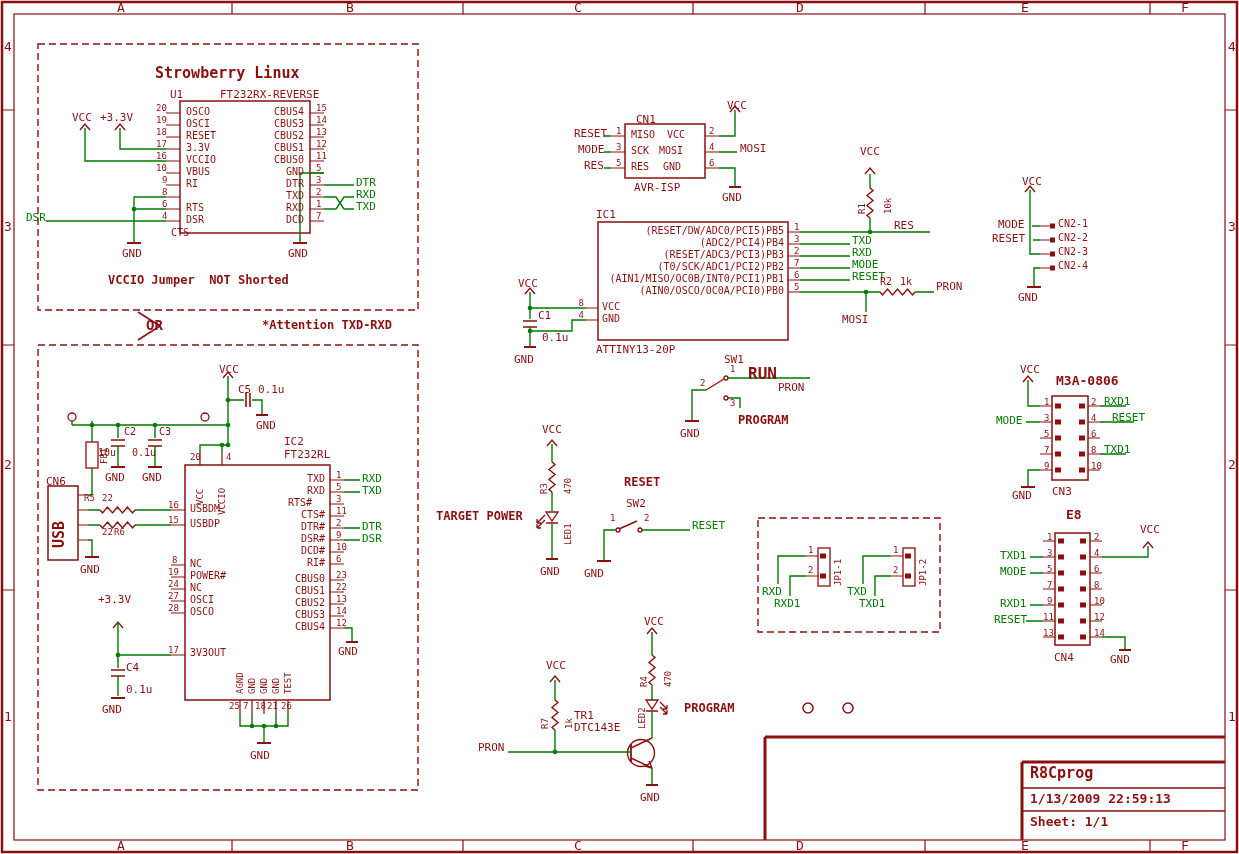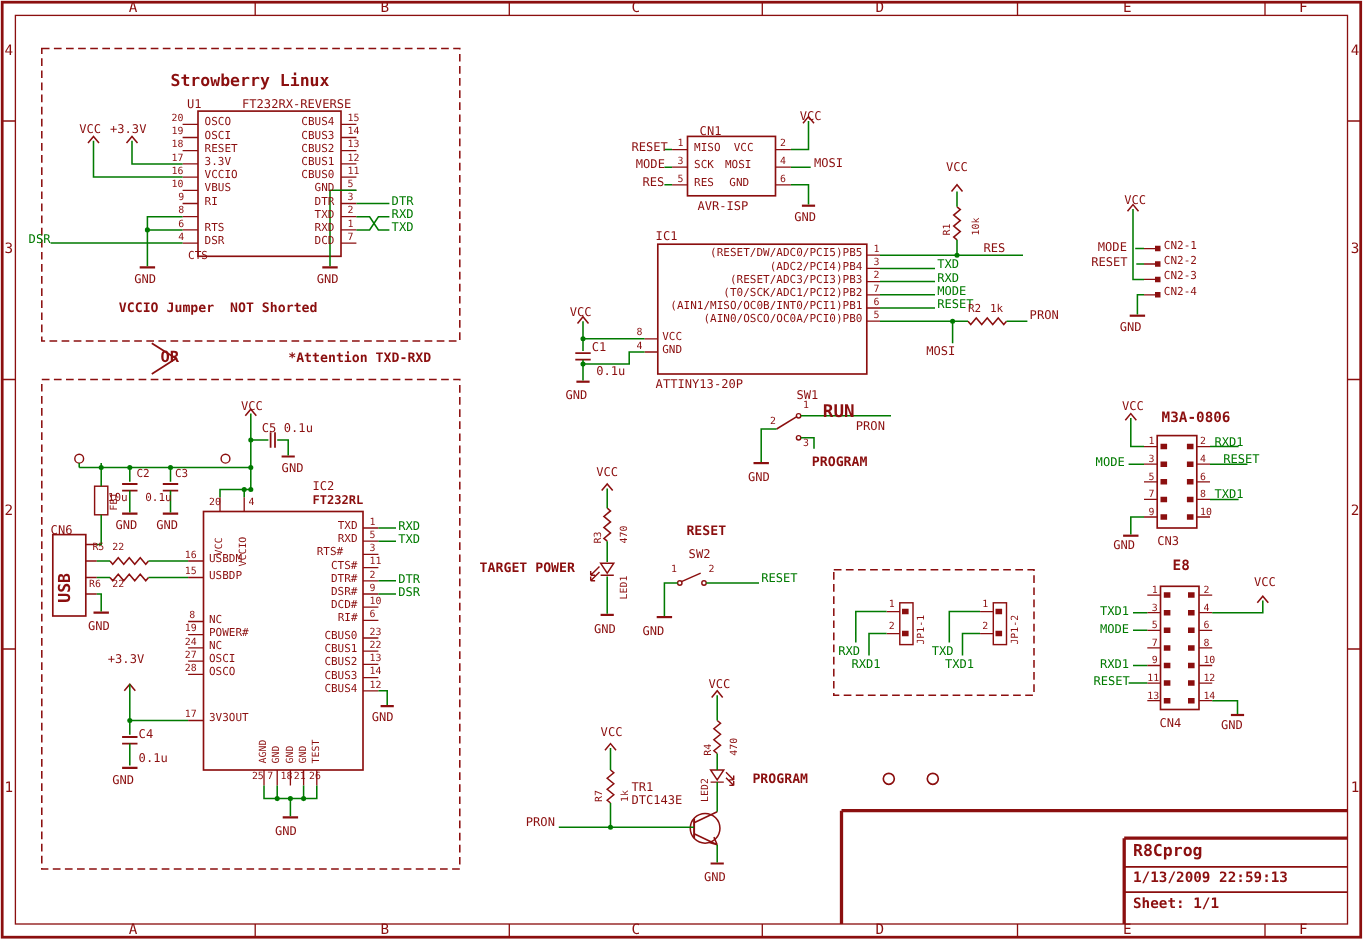--- a/index.html
+++ b/index.html
@@ -243,21 +243,21 @@
       <div class="lbl" style="left: 356px; top: 189px; color: rgb(0, 122, 0);">RXD</div>
       <div class="lbl" style="left: 356px; top: 201px; color: rgb(0, 122, 0);">TXD</div>
       <div class="lbl" style="left: 108px; top: 274px; font-size: 12px; font-weight: bold;">VCCIO Jumper  NOT Shorted</div>
       <div class="lbl" style="left: 146px; top: 318px; font-size: 14px; font-weight: bold;">OR</div>
       <div class="lbl" style="left: 262px; top: 319px; font-size: 12px; font-weight: bold;">*Attention TXD-RXD</div>
       <div class="lbl" style="left: 219px; top: 364px;">VCC</div>
       <div class="lbl" style="left: 238px; top: 384px;">C5</div>
       <div class="lbl" style="left: 258px; top: 384px;">0.1u</div>
       <div class="lbl" style="left: 256px; top: 420px;">GND</div>
       <div class="lbl" style="left: 284px; top: 436px;">IC2</div>
-      <div class="lbl" style="left: 284px; top: 449px; font-weight: bold;">FT232RL</div>
+      <div class="lbl" style="left: 284px; top: 449px;">FT232RL</div>
       <div class="lbl" style="left: 190px; top: 453px; font-size: 9px;">20</div>
       <div class="lbl" style="left: 226px; top: 453px; font-size: 9px;">4</div>
       <div class="lbl" style="left: 196px; top: 505px; font-size: 9px; transform: rotate(-90deg);">VCC</div>
       <div class="lbl" style="left: 218px; top: 515px; font-size: 9px; transform: rotate(-90deg);">VCCIO</div>
       <div class="lbl" style="left: 168px; top: 501px; font-size: 9px;">16</div>
       <div class="lbl" style="left: 168px; top: 516px; font-size: 9px;">15</div>
       <div class="lbl" style="left: 172px; top: 556px; font-size: 9px;">8</div>
       <div class="lbl" style="left: 168px; top: 568px; font-size: 9px;">19</div>
       <div class="lbl" style="left: 168px; top: 580px; font-size: 9px;">24</div>
       <div class="lbl" style="left: 168px; top: 592px; font-size: 9px;">27</div>
@@ -304,21 +304,21 @@
       <div class="lbl" style="left: 284px; top: 694px; font-size: 9px; transform: rotate(-90deg);">TEST</div>
       <div class="lbl" style="left: 229px; top: 702px; font-size: 9px;">25</div>
       <div class="lbl" style="left: 243px; top: 702px; font-size: 9px;">7</div>
       <div class="lbl" style="left: 255px; top: 702px; font-size: 9px;">18</div>
       <div class="lbl" style="left: 267px; top: 702px; font-size: 9px;">21</div>
       <div class="lbl" style="left: 281px; top: 702px; font-size: 9px;">26</div>
       <div class="lbl" style="left: 46px; top: 476px;">CN6</div>
       <div class="lbl" style="left: 52px; top: 548px; font-size: 15px; font-weight: bold; transform: rotate(-90deg);">USB</div>
       <div class="lbl" style="left: 84px; top: 494px; font-size: 9px;">R5</div>
       <div class="lbl" style="left: 102px; top: 494px; font-size: 9px;">22</div>
-      <div class="lbl" style="left: 69px; top: 528px; font-size: 9px; padding-left: 12px;">R6</div>
+      <div class="lbl" style="left: 102px; top: 528px; font-size: 9px; padding-left: 12px;">R6</div>
       <div class="lbl" style="left: 102px; top: 528px; font-size: 9px;">22</div>
       <div class="lbl" style="left: 100px; top: 464px; font-size: 9px; transform: rotate(-90deg);">FB1</div>
       <div class="lbl" style="left: 124px; top: 427px; font-size: 10px;">C2</div>
       <div class="lbl" style="left: 98px; top: 448px; font-size: 10px;">10u</div>
       <div class="lbl" style="left: 159px; top: 427px; font-size: 10px;">C3</div>
       <div class="lbl" style="left: 132px; top: 448px; font-size: 10px;">0.1u</div>
       <div class="lbl" style="left: 105px; top: 472px;">GND</div>
       <div class="lbl" style="left: 142px; top: 472px;">GND</div>
       <div class="lbl" style="left: 80px; top: 564px;">GND</div>
       <div class="lbl" style="left: 98px; top: 594px;">+3.3V</div>

